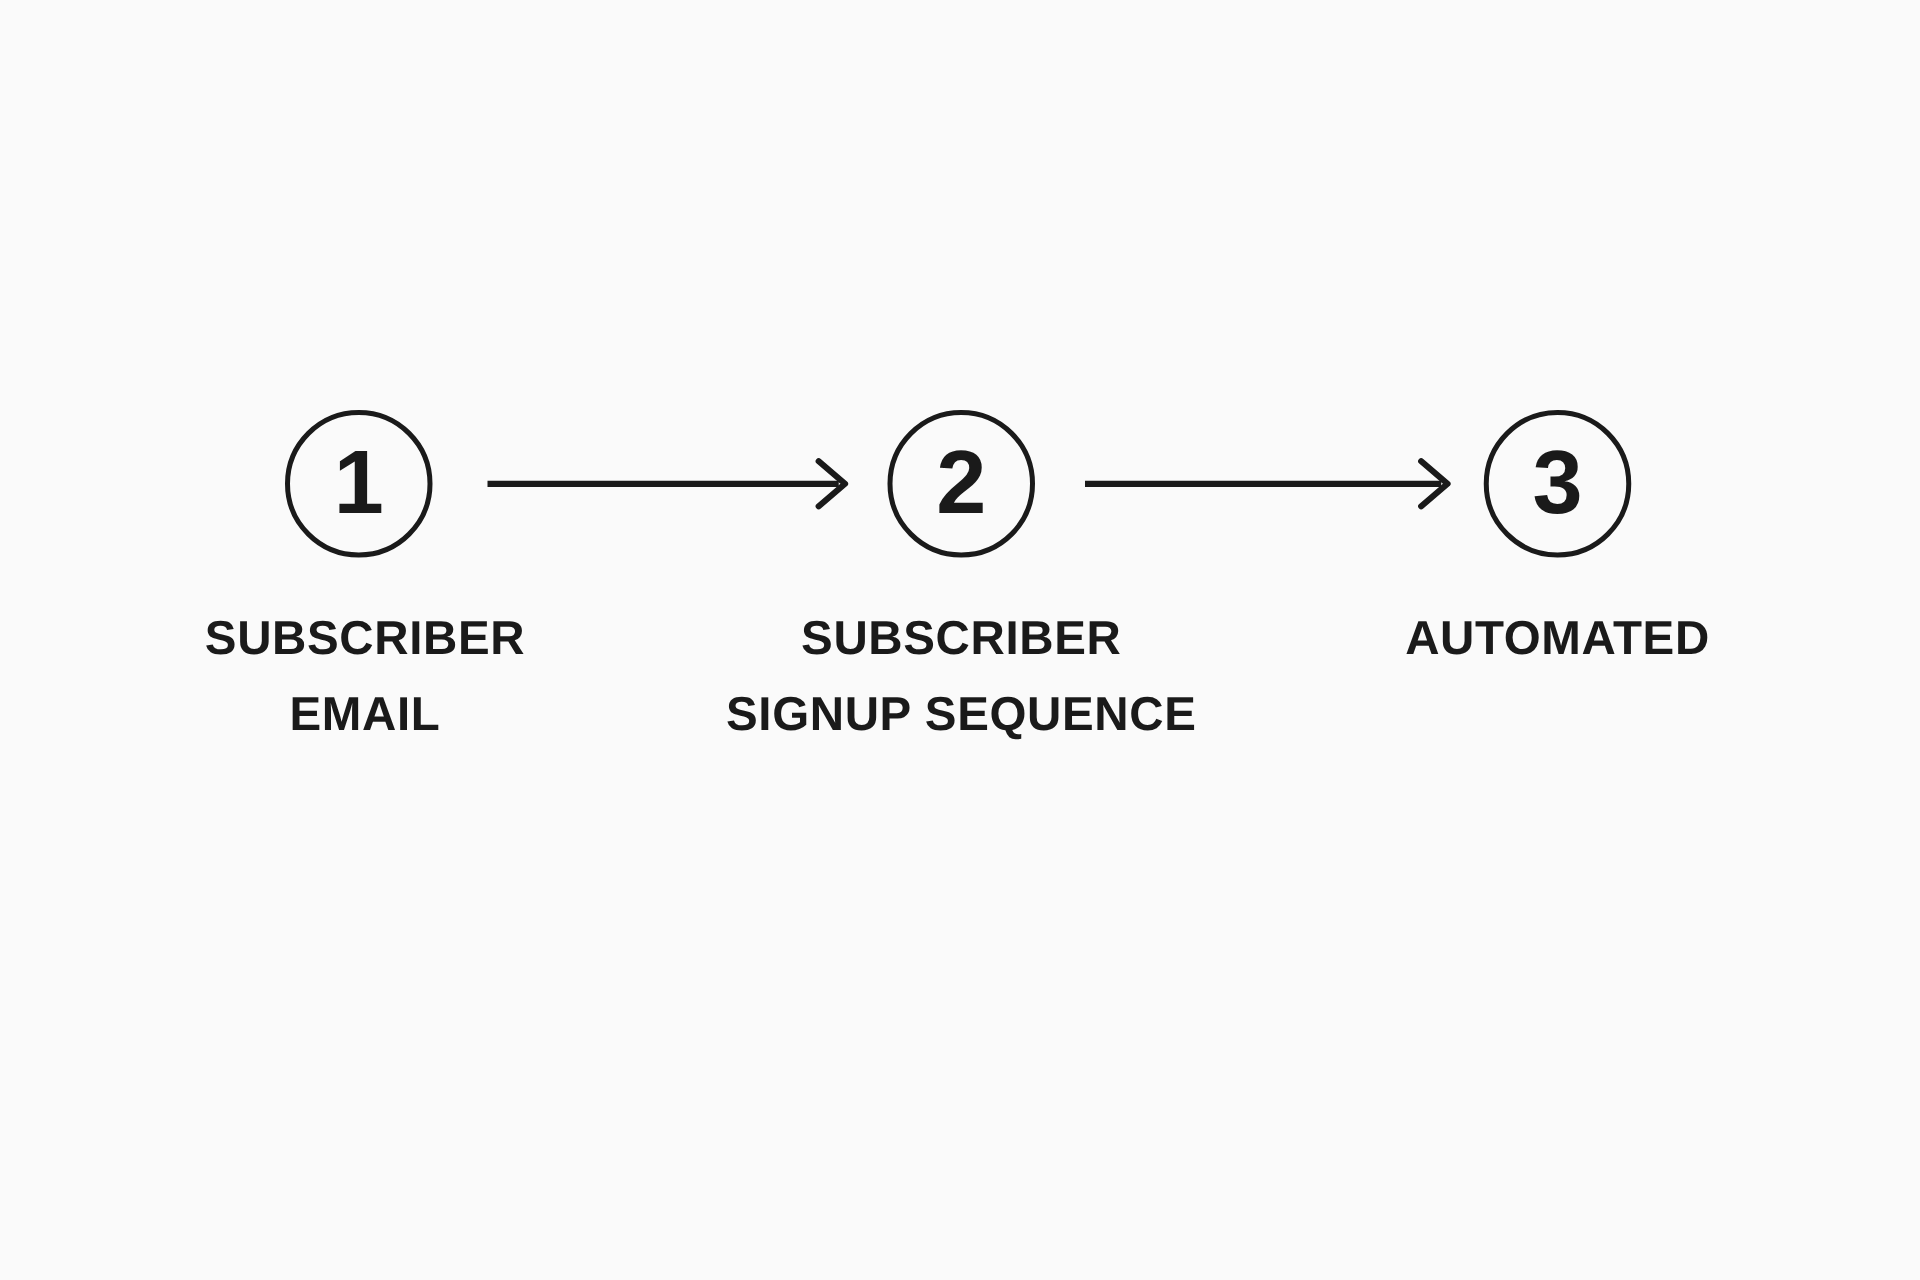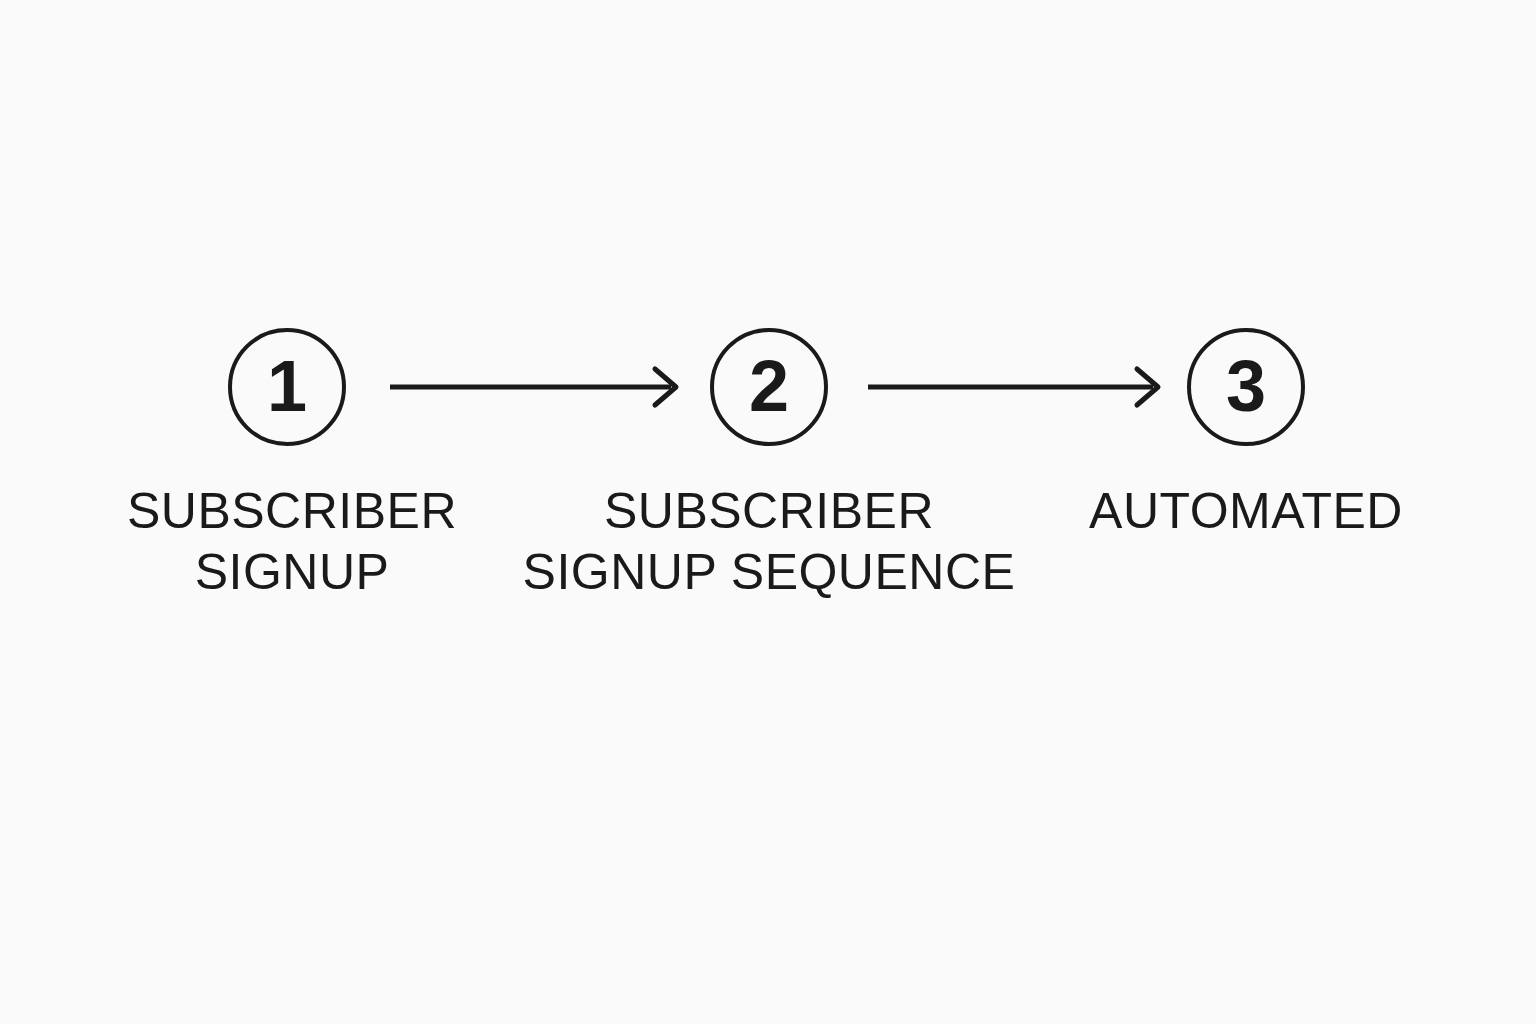--- a/index.html
+++ b/index.html
@@ -52,22 +52,22 @@
     line-height: 1;
     letter-spacing: 0;
     transform: translateY(-1px);
   }
   .label {
     position: absolute;
     top: 153px; 
     left: -270px;
     width: 540px;
     text-align: center;
-    font-size: 50px;
-    font-weight: 400;
+    font-size: 38px;
+    font-weight: 700;
     line-height: 61px;
     letter-spacing: 0.5px;
     color: #1a1a1a;
     white-space: nowrap;
   }
   .arrow-line {
     stroke: #1a1a1a;
     stroke-width: 5;
     stroke-linecap: butt;
   }
@@ -94,21 +94,21 @@
       <polyline class="arrow-head" points="1137,369 1158,387 1137,405"></polyline>
     </g>
   </svg>
 
   <div class="step" style="left:287px;">
     <div class="circle">
       <span class="num">1</span>
     </div>
     <div class="label" style="left:-265px;">
       <div>SUBSCRIBER</div>
-      <div>SIGNUP</div>
+      <div>EMAIL</div>
     </div>
   </div>
 
   <div class="step" style="left:769px;">
     <div class="circle">
       <span class="num">2</span>
     </div>
     <div class="label">
       <div>SUBSCRIBER</div>
       <div>SIGNUP SEQUENCE</div>

